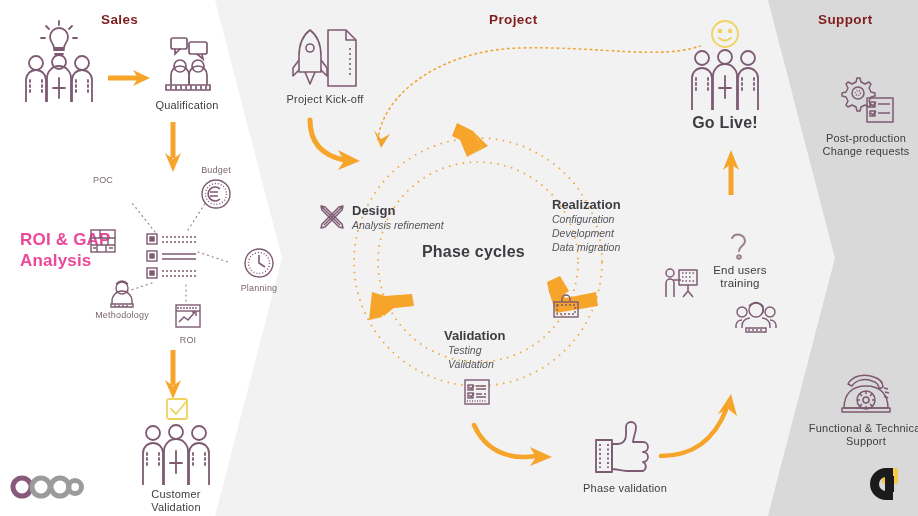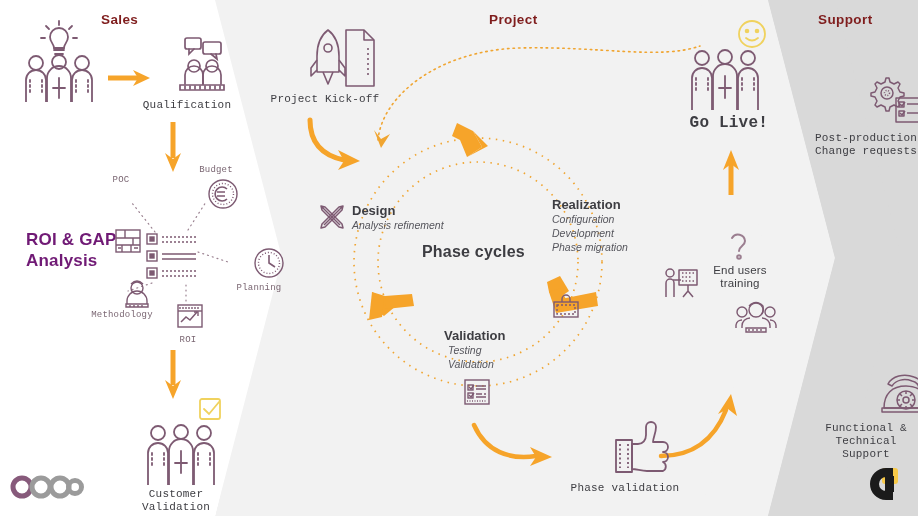--- a/index.html
+++ b/index.html
@@ -2,26 +2,26 @@
 <html><head>
 <meta charset="utf-8">
 <style>
   html,body{margin:0;padding:0;background:#fff;}
   body{width:918px;height:516px;overflow:hidden;font-family:"Liberation Sans","DejaVu Sans",sans-serif;}
   #stage{position:relative;width:918px;height:516px;background:#ffffff;overflow:hidden;}
   .bg{position:absolute;inset:0;width:918px;height:516px;}
   .lbl{position:absolute;color:#3d3d42;font-size:11px;line-height:13px;text-align:center;letter-spacing:.2px;}
   .lbl.sm{font-size:9px;color:#7a6672;}
   .band-title{position:absolute;font-size:13.5px;font-weight:bold;color:#7f1d1d;letter-spacing:.4px;}
-  .node{position:absolute;display:flex;flex-direction:column;align-items:flex-end;font-family:Liberation Mono, monospace;}
+  .node{position:absolute;display:flex;flex-direction:column;align-items:center;}
   .icon{display:block;}
   .big-txt{position:absolute;font-size:16px;font-weight:bold;color:#3d3d42;letter-spacing:.2px;}
   .phase-h{font-size:13px;font-weight:bold;color:#3d3d42;}
   .phase-s{font-size:10.5px;font-style:italic;color:#55555c;line-height:14px;}
-  .roi-t{position:absolute;left:26px;top:229px;font-size:17px;font-weight:bold;color:#701a75;line-height:21px;letter-spacing:.2px;}
+  .roi-t{position:absolute;left:20px;top:229px;font-size:17px;font-weight:bold;color:#ec4899;line-height:21px;letter-spacing:.2px;}
   .odoo{position:absolute;left:10px;top:474px;}
   .onnet{position:absolute;left:860px;top:466px;}
 </style>
 </head>
 <body>
 
 <div id="stage">
 
   <svg class="bg" viewBox="0 0 918 516">
     <rect x="0" y="0" width="918" height="516" fill="#ffffff"></rect>
@@ -99,21 +99,21 @@
   <svg class="bg" viewBox="0 0 918 516" style="pointer-events:none">
     <g stroke="#9b8291" stroke-width="1.2" stroke-dasharray="1 4" fill="none" stroke-linecap="round">
       <path d="M155,232 L132,203"></path>
       <path d="M188,230 L206,202"></path>
       <path d="M198,252 L228,262"></path>
       <path d="M186,285 L186,305"></path>
       <path d="M152,283 L128,291"></path>
     </g>
   </svg>
 
-  <div class="node" style="left:99px;top:174px;gap:40px;">
+  <div class="node" style="left:81px;top:174px;gap:40px;">
     <div class="lbl sm" style="position:static;width:44px;">POC</div>
     <svg class="icon" width="30" height="30" viewBox="0 0 30 30">
       <g fill="none" stroke="#7d5a72" stroke-width="1.4">
         <rect x="3" y="3" width="24" height="22"></rect>
         <path d="M3 11 h24 M3 18 h24 M12 3 v8 M20 11 v7 M9 18 v7 M18 18 v7"></path>
         <path d="M5 21 h3 M21 21 h4"></path>
       </g>
     </svg>
   </div>
 
@@ -279,21 +279,21 @@
       <div class="phase-h">Design</div>
       <div class="phase-s">Analysis refinement</div>
     </div>
   </div>
 
   <div style="position:absolute;left:552px;top:197px;display:flex;align-items:flex-start;gap:26px;flex-direction:column;">
     <div>
       <div class="phase-h">Realization</div>
       <div class="phase-s">Configuration</div>
       <div class="phase-s">Development</div>
-      <div class="phase-s">Phase migration</div>
+      <div class="phase-s">Data migration</div>
     </div>
     <svg class="icon" width="28" height="26" viewBox="0 0 28 26" style="margin-top:14px;">
       <g fill="none" stroke="#7d5a72" stroke-width="1.4">
         <path d="M10 8 v-3 a4 4 0 0 1 8 0 v3"></path>
         <rect x="2" y="8" width="24" height="15"></rect>
         <path d="M5 11 h18 v9 h-18 Z" stroke-dasharray="2 2"></path>
       </g>
     </svg>
   </div>
 

